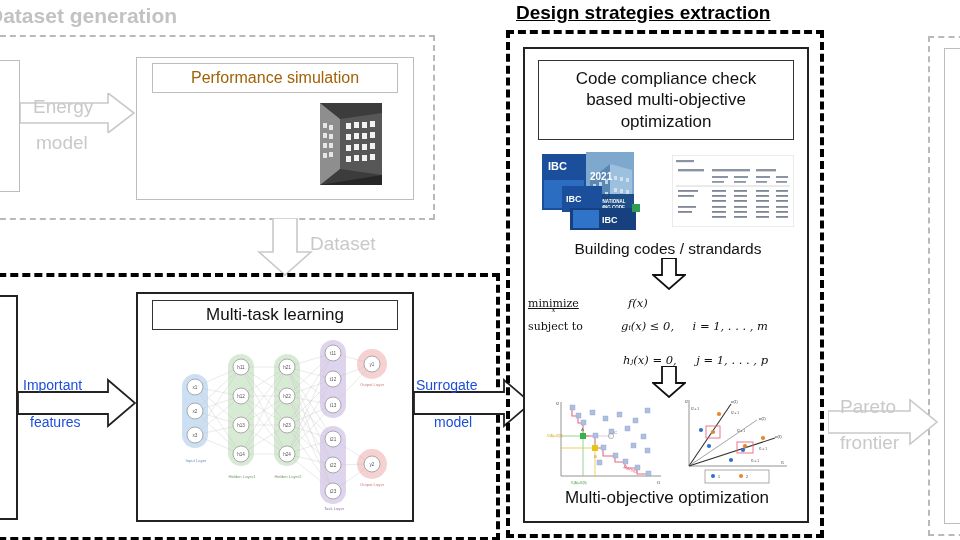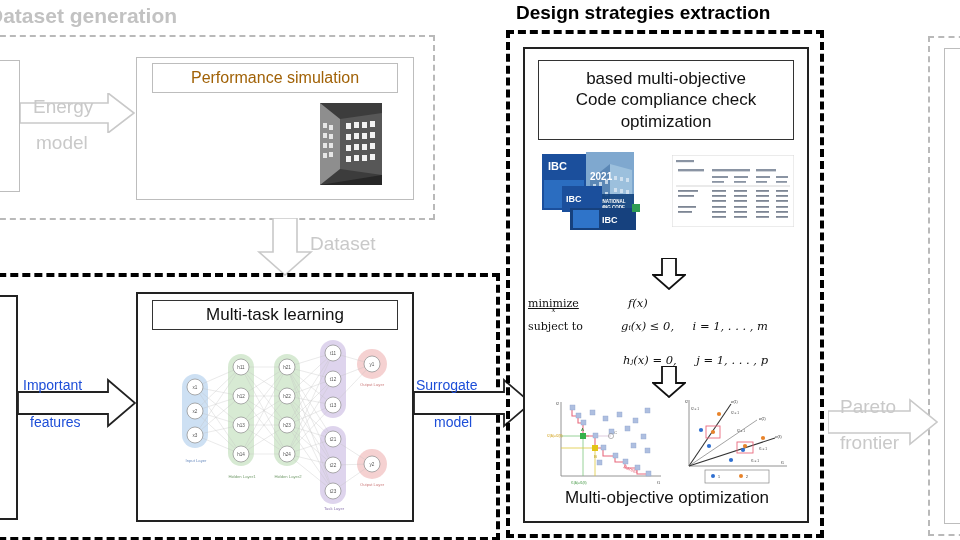--- a/index.html
+++ b/index.html
@@ -12,21 +12,21 @@
   }
   .stage{position:absolute;left:0;top:0;width:960px;height:540px;}
   .abs{position:absolute;}
 
   
   .title-grey{
     color:#c2c2c2;font-size:21px;font-weight:700;letter-spacing:0px;
     white-space:nowrap;
   }
   .title-black{
-    color:#000;font-size:19px;font-weight:700;white-space:nowrap;
+    color:#000;font-size:19px;font-weight:700;white-space:nowrap;text-decoration:underline;
   }
 
   
   .dash-grey{
     border:2.5px dashed #b9b9b9;box-sizing:border-box;background:transparent;
   }
   .dash-black{
     border:4px dashed #000;box-sizing:border-box;background:transparent;
   }
   .solid-grey{border:1.5px solid #bdbdbd;box-sizing:border-box;background:#fff;}
@@ -298,22 +298,22 @@
   <div class="abs caption-black" style="left:416px;top:377px;">Surrogate</div>
   <div class="abs caption-black" style="left:434px;top:414px;">model</div>
 
   <div class="abs title-black" style="left:516px;top:2px;">Design strategies extraction</div>
 
   <div class="abs dash-black" style="left:506px;top:30px;width:318px;height:508px;"></div>
 
   <div class="abs solid-black" style="left:523px;top:47px;width:286px;height:476px;"></div>
 
   <div class="abs solid-black-thin labelbox lbl-black" style="left:538px;top:60px;width:256px;height:80px;flex-direction:column;">
+    <div>Code compliance check</div>
     <div>based multi-objective</div>
-    <div>Code compliance check</div>
     <div>optimization</div>
   </div>
 
   <div class="books" style="left:540px;top:150px;width:130px;height:82px;">
     <svg width="130" height="82" viewBox="0 0 130 82">
       <rect x="0" y="0" width="130" height="82" fill="#ffffff"></rect>
 
       <rect x="2" y="4" width="44" height="56" fill="#1b4f9c"></rect>
       <rect x="4" y="30" width="40" height="28" fill="#2f74c9" opacity="0.8"></rect>
       <text x="8" y="20" font-size="11" font-weight="bold" fill="#ffffff" font-family="Liberation Sans, sans-serif">IBC</text>
@@ -394,20 +394,21 @@
         <rect x="84" y="51" width="13" height="1.8"></rect>
           <rect x="84" y="56" width="13" height="1.8"></rect>
         <rect x="84" y="61" width="13" height="1.8"></rect>
         <rect x="104" y="51" width="12" height="1.8"></rect>
           <rect x="104" y="56" width="12" height="1.8"></rect>
         <rect x="104" y="61" width="12" height="1.8"></rect>
       </g>
     </svg>
   </div>
 
+  <div class="abs caption" style="left:543px;top:240px;width:250px;font-size:15.5px;">Building codes / strandards</div>
 
   <div class="arrow-r" style="left:652px;top:258px;width:34px;height:32px;">
     <svg width="34" height="32" viewBox="0 0 34 32">
       <polygon points="10,0 24,0 24,17 33,17 17,31 1,17 10,17" fill="#ffffff" stroke="#111111" stroke-width="1.8"></polygon>
     </svg>
   </div>
 
   <div class="math" style="left:528px;top:296px;width:240px;">
     <div class="row">
       <span class="k">

